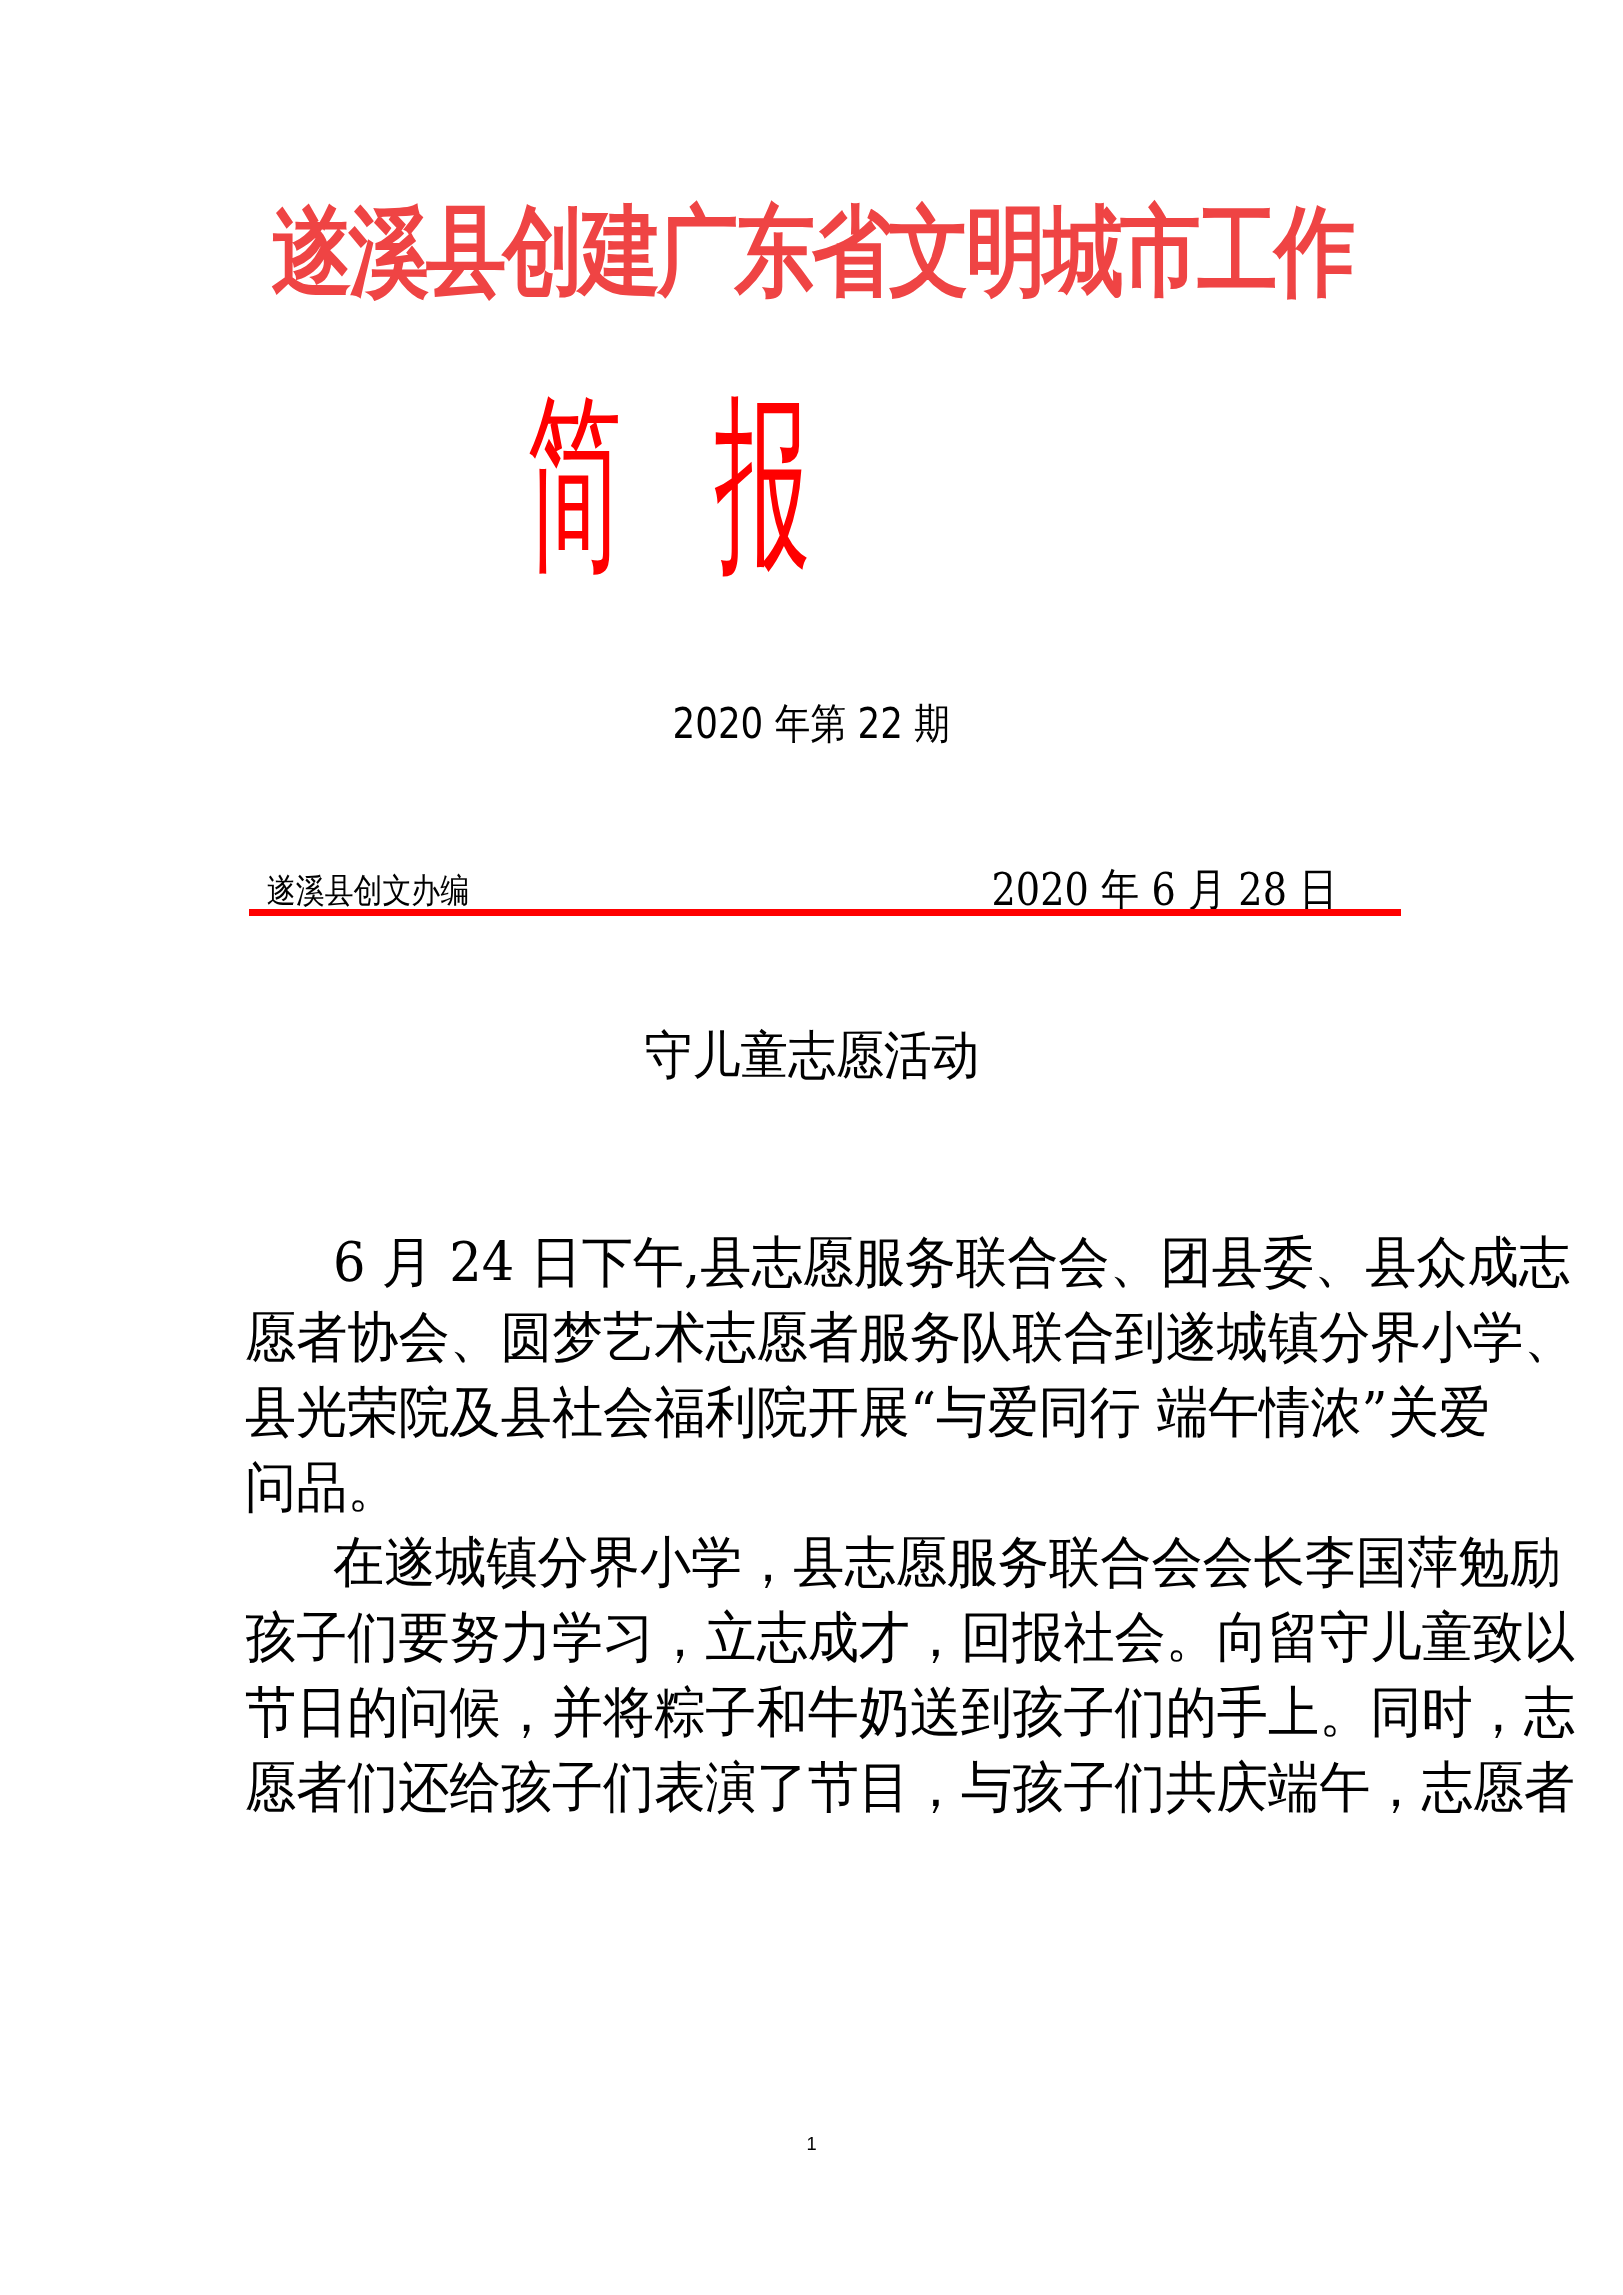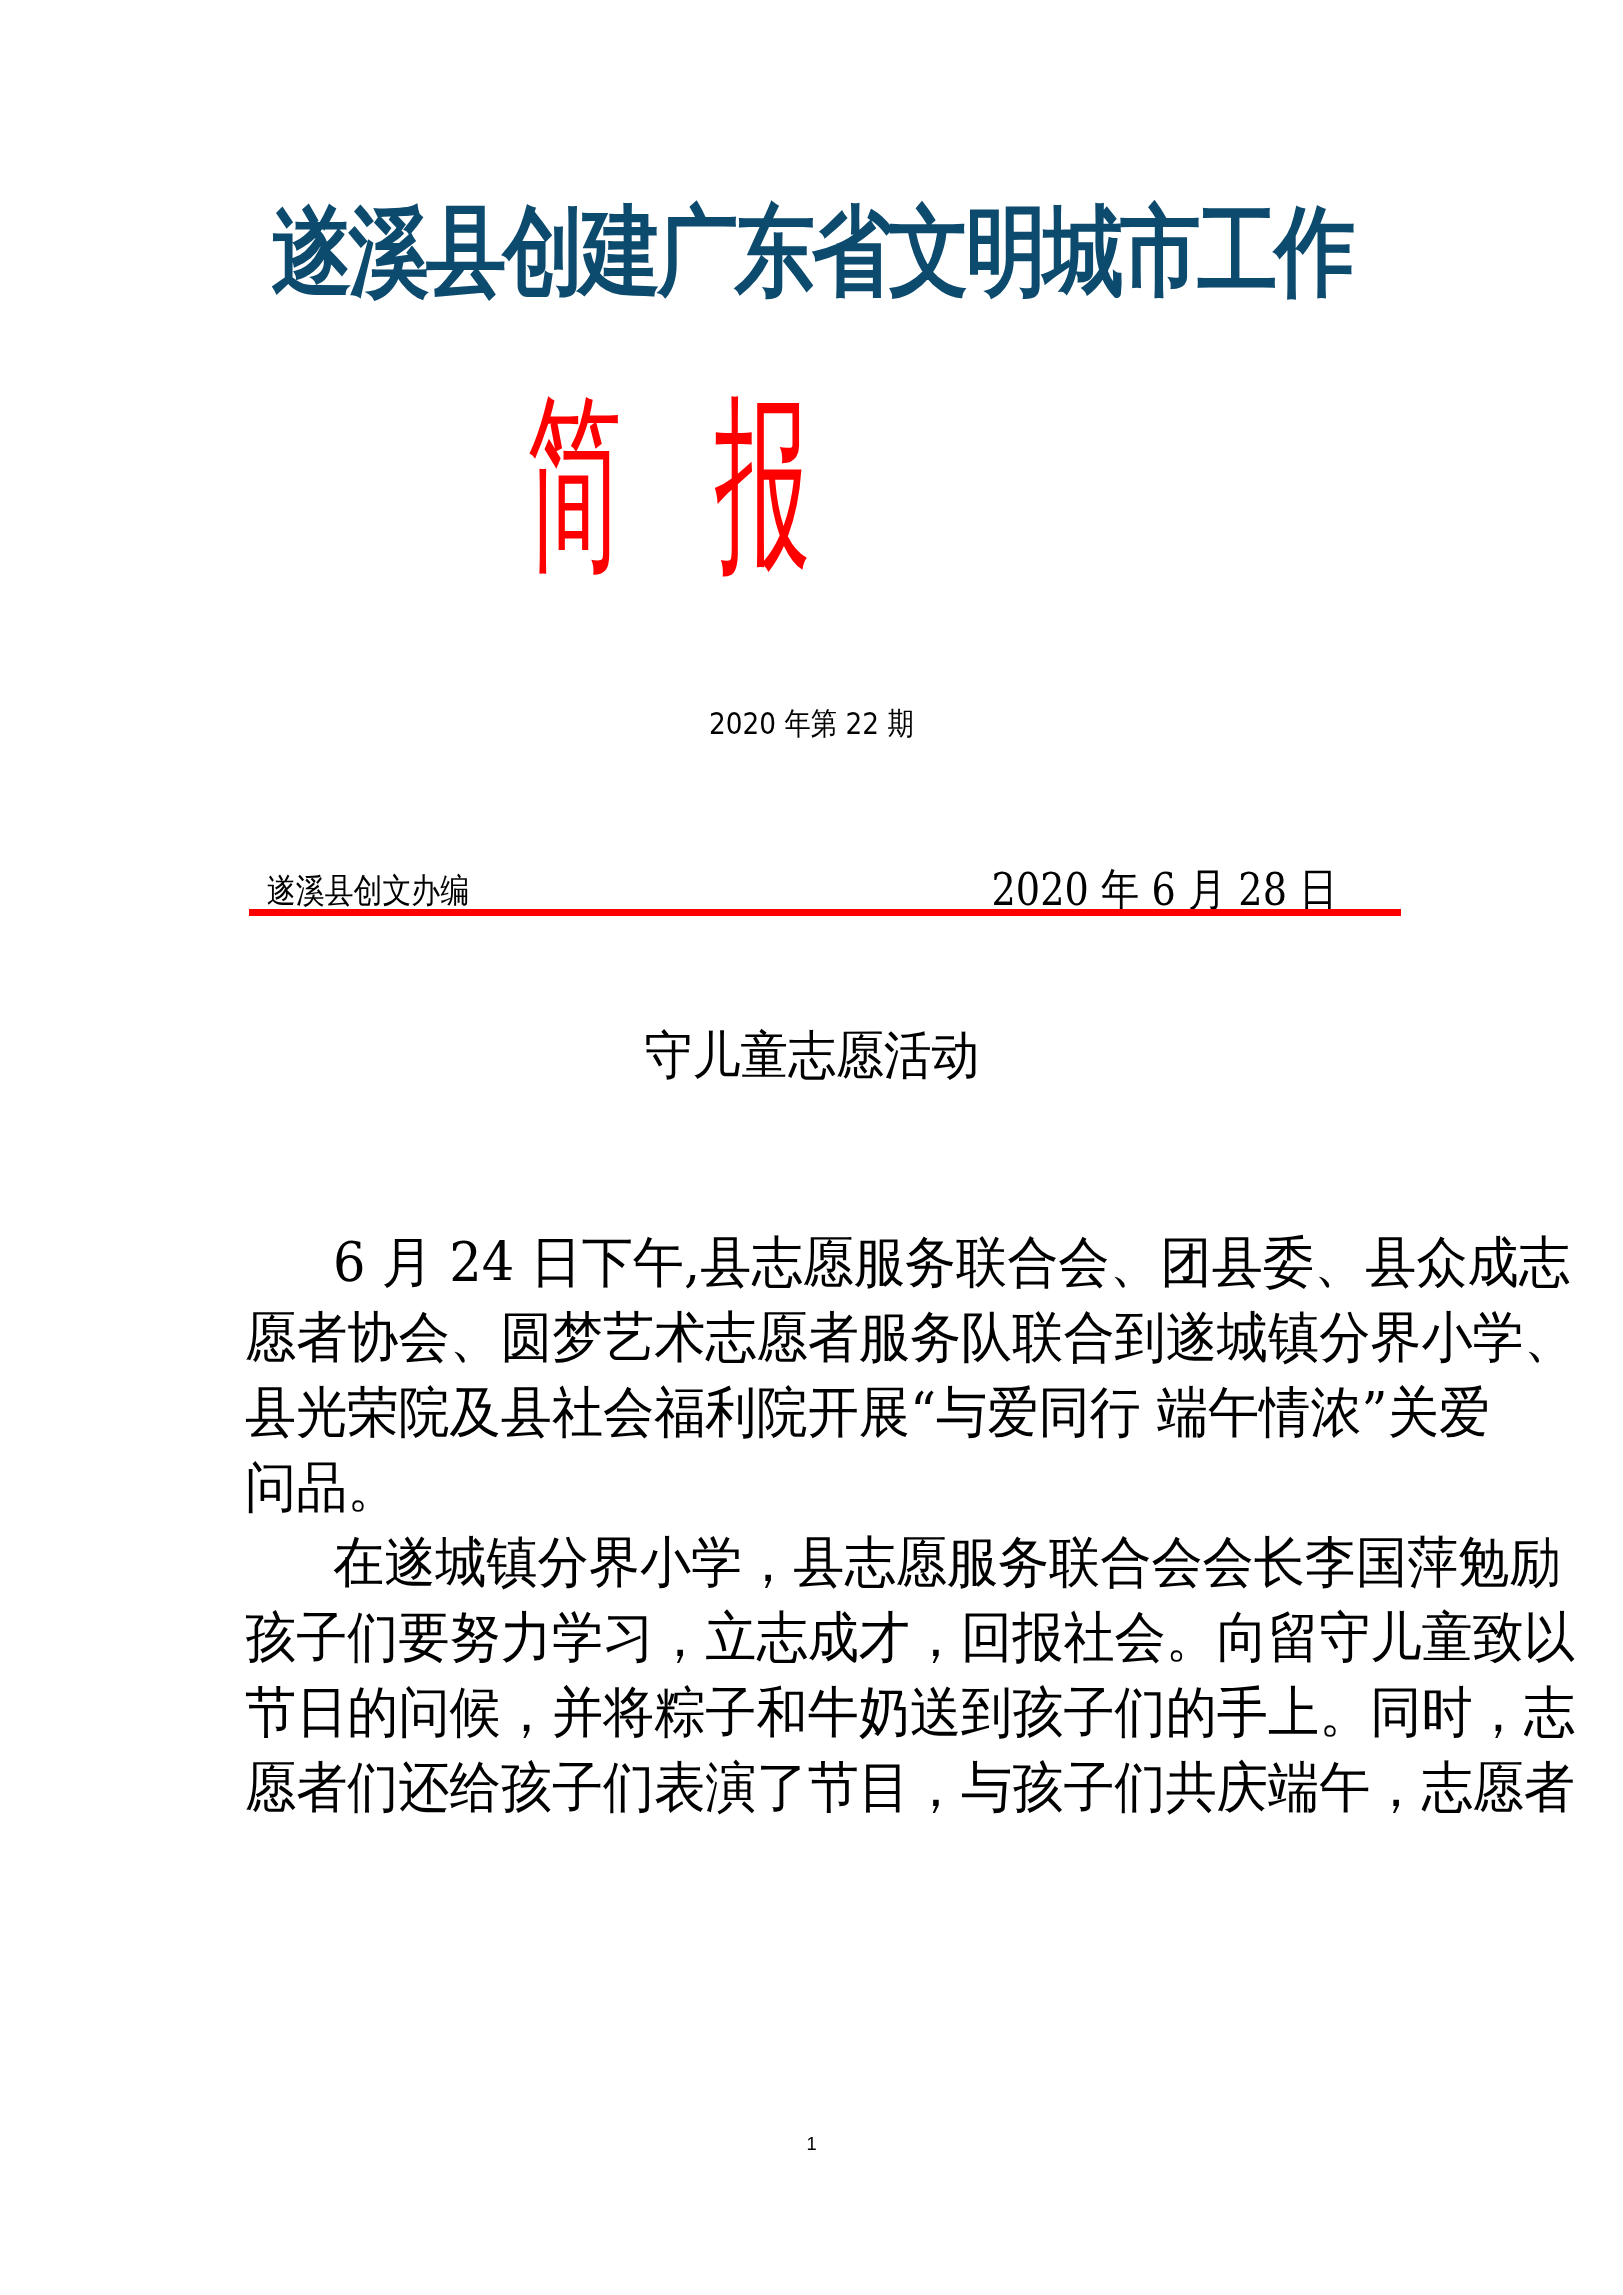--- a/index.html
+++ b/index.html
@@ -1,32 +1,32 @@
 <!DOCTYPE html>
 <html style="font-size:10.5px"><head>
 <meta charset="utf-8">
 <style>
   html, body { margin: 0; padding: 0; background: #ffffff; }
   body { width: 1623px; height: 2295px; position: relative; overflow: hidden;
          font-family: "DejaVu Serif", "Liberation Serif", serif; color: #000; }
   .abs { position: absolute; }
   .masthead {
     left: 0; width: 1623px; top: 196px; text-align: center;
-    color: #0c4a6e; font-family: "DejaVu Sans", sans-serif; font-weight: bold;
+    color: #ef4444; font-family: "DejaVu Sans", sans-serif; font-weight: bold;
     font-size: 98px; line-height: 111px; letter-spacing: -3.9px;
   }
   .masthead span { display: inline-block; transform: scaleX(0.82); transform-origin: center; }
   .brief {
     top: 380px; left: 0; width: 1623px; height: 209px;
     color: #ff0000; font-family: "DejaVu Serif", serif; font-size: 190px; line-height: 209px;
   }
   .brief .ch { position: absolute; top: 0; display: inline-block; transform: scaleX(0.5); transform-origin: left center; }
   .issue {
     top: 694px; left: 0; width: 1623px; text-align: center;
-    font-family: "DejaVu Sans", sans-serif; font-size: 31px; line-height: 59px;
+    font-family: "DejaVu Sans", sans-serif; font-size: 42px; line-height: 59px;
   }
   .issue span { display: inline-block; transform: scaleX(0.85); }
   .subheader { top: 871px; left: 249px; width: 1152px; height: 38px; }
   .subheader .left { position: absolute; left: 0; bottom: 0; font-size: 34px; line-height: 38px; }
   .subheader .right { position: absolute; right: 33px; bottom: 0; font-size: 45px; line-height: 38px; }
   .subheader span.inner { display: inline-block; transform: scaleX(0.85); }
   .redline { top: 909px; left: 249px; width: 1152px; height: 7.2px; background: #ff0000; }
   .article-title {
     top: 1011px; left: 0; width: 1623px; text-align: center;
     font-family: "DejaVu Serif", serif; font-size: 52px; line-height: 88px;

